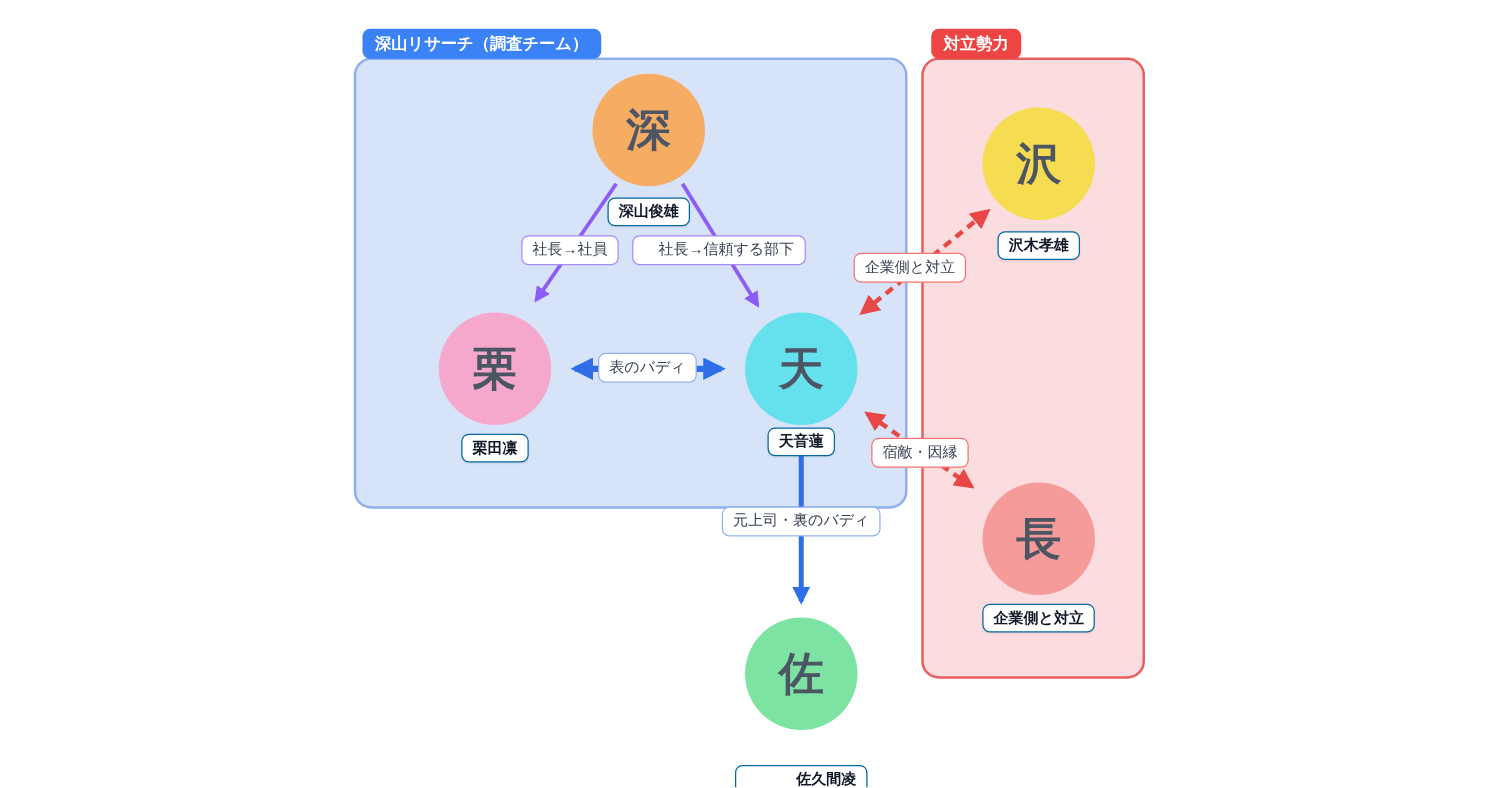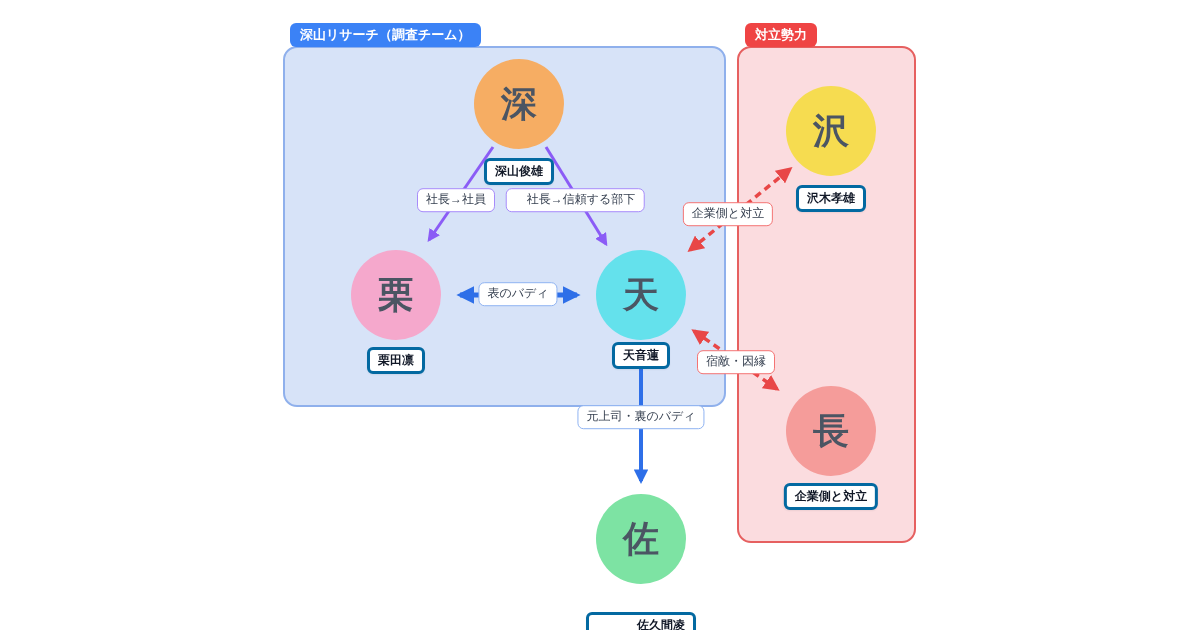--- a/index.html
+++ b/index.html
@@ -32,21 +32,21 @@
   }
   .node.miyama{left:474px;top:59px;background:#f6ad63;}
   .node.kurita{left:351px;top:250px;background:#f5a8cc;}
   .node.amane{left:596px;top:250px;background:#64e1ec;}
   .node.sawaki{left:786px;top:86px;background:#f6dc50;}
   .node.hasegawa{left:786px;top:386px;background:#f59c9a;}
   .node.sakuma{left:596px;top:494px;background:#7de3a3;}
   
   .name-label{
     position:absolute;transform:translateX(-50%);
-    background:#ffffff;border:3px solid #0369a1;border-radius:6px;
+    background:#ffffff;border:1px solid #0369a1;border-radius:6px;
     padding:3px 8px;font-size:12px;font-weight:bold;color:#111827;
     white-space:nowrap;box-shadow:0 1px 2px rgba(0,0,0,0.06);line-height:1.25;
   }
   .name-label.miyama{left:519px;top:158px;}
   .name-label.kurita{left:396px;top:347px;}
   .name-label.amane{left:641px;top:342px;}
   .name-label.sawaki{left:831px;top:185px;}
   .name-label.hasegawa{left:831px;top:483px;}
   .name-label.sakuma{left:641px;top:612px;padding-left:48px;}
   

